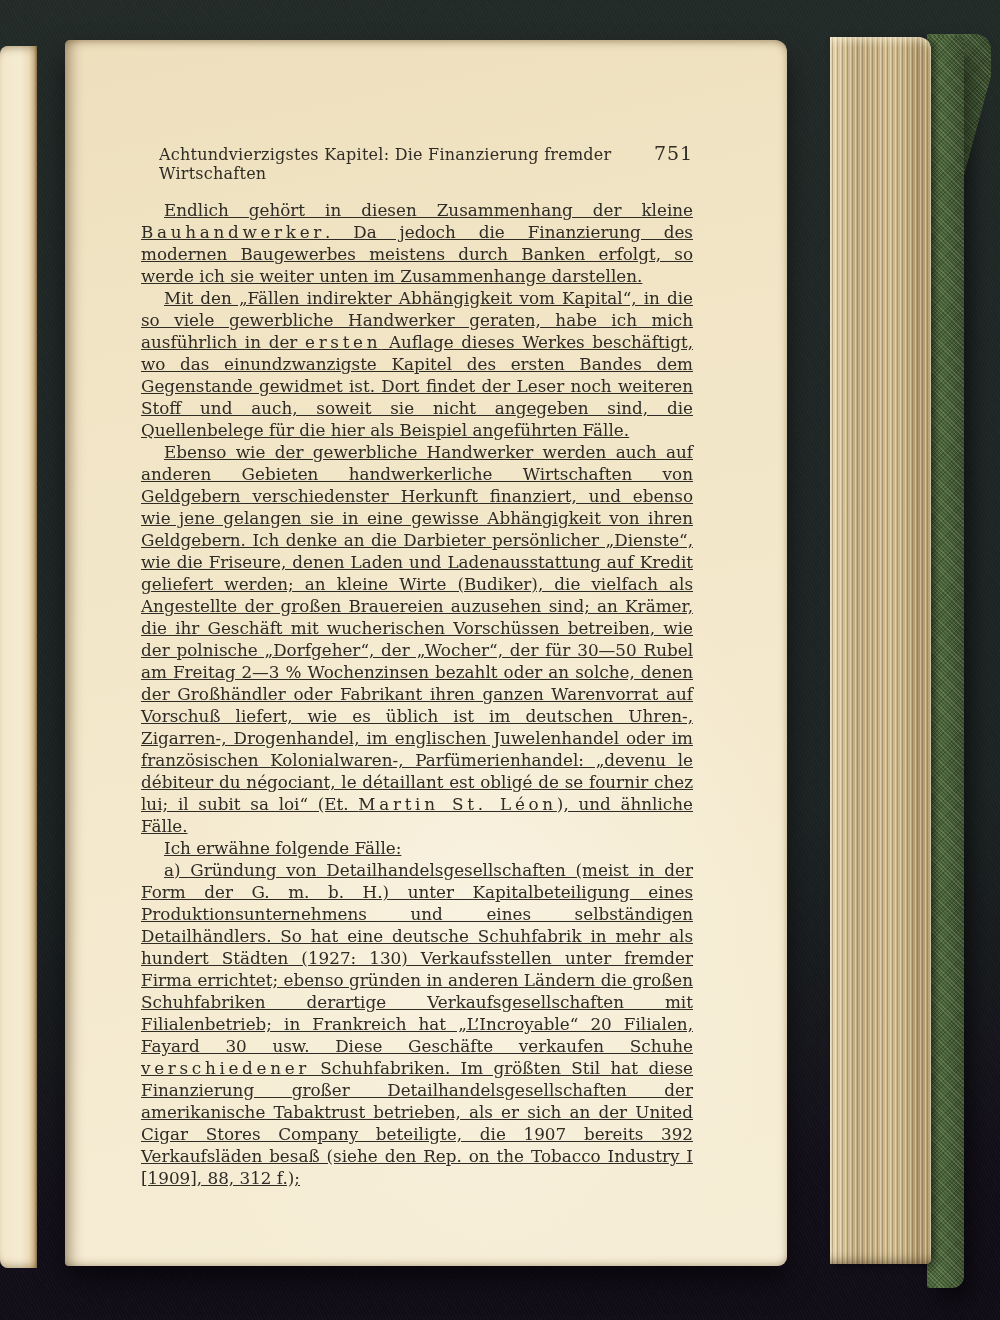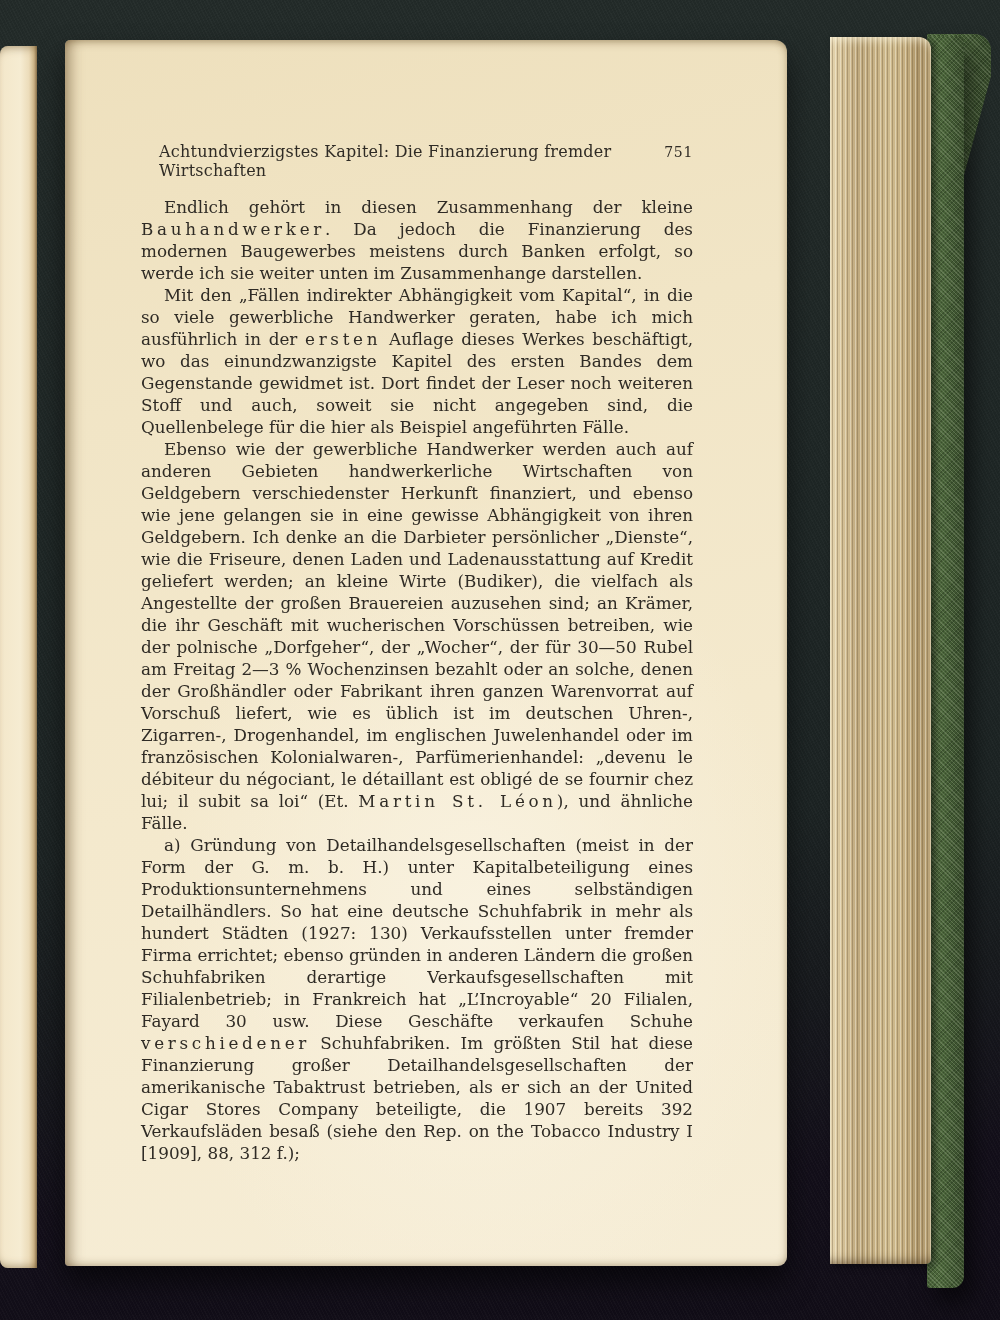--- a/index.html
+++ b/index.html
@@ -72,23 +72,23 @@
   
   .content{
     position:absolute;left:76px;top:102px;width:552px;
     color:#2f2b25;
   }
   .header{
     display:flex;justify-content:space-between;align-items:baseline;
     font-size:16px;letter-spacing:.015em;
     padding-left:18px;margin-bottom:16px;
   }
-  .header .pagenum{font-size:14px;letter-spacing:.05em;}
+  .header .pagenum{font-size:19px;letter-spacing:.05em;}
   .body-text{font-size:16.8px;line-height:22px;text-align:justify;hyphens:auto;}
-  .body-text p{margin:0;text-indent:23px;}
+  .body-text p{margin:0;text-indent:23px;text-decoration:underline;}
   .sp{letter-spacing:.22em;}
 </style>
 </head>
 <body>
 
 <div class="scene">
   <div class="book">
     <div class="cover-corner"></div>
     <div class="cover"></div>
     <div class="fore-edge"></div>
@@ -96,18 +96,19 @@
     <div class="page">
       <div class="content">
         <div class="header">
           <span class="chapter">Achtundvierzigstes Kapitel: Die Finanzierung fremder Wirtschaften</span>
           <span class="pagenum">751</span>
         </div>
         <div class="body-text" id="body-text">
             <p><span>Endlich gehört in diesen Zusammenhang der kleine </span><span class="sp">Bauhandwerker</span><span>. Da jedoch die Finanzierung des modernen Baugewerbes meistens durch Banken erfolgt, so werde ich sie weiter unten im Zusammenhange darstellen.</span></p>
             <p><span>Mit den „Fällen indirekter Abhängigkeit vom Kapital“, in die so viele gewerbliche Handwerker geraten, habe ich mich ausführlich in der </span><span class="sp">ersten</span><span> Auflage dieses Werkes beschäftigt, wo das einundzwanzigste Kapitel des ersten Bandes dem Gegenstande gewidmet ist. Dort findet der Leser noch weiteren Stoff und auch, soweit sie nicht angegeben sind, die Quellenbelege für die hier als Beispiel angeführten Fälle.</span></p>
             <p><span>Ebenso wie der gewerbliche Handwerker werden auch auf anderen Gebieten handwerkerliche Wirtschaften von Geldgebern verschiedenster Herkunft finanziert, und ebenso wie jene gelangen sie in eine gewisse Abhängigkeit von ihren Geldgebern. Ich denke an die Darbieter persönlicher „Dienste“, wie die Friseure, denen Laden und Ladenausstattung auf Kredit geliefert werden; an kleine Wirte (Budiker), die vielfach als Angestellte der großen Brauereien auzusehen sind; an Krämer, die ihr Geschäft mit wucherischen Vorschüssen betreiben, wie der polnische „Dorfgeher“, der „Wocher“, der für 30—50 Rubel am Freitag 2—3 % Wochenzinsen bezahlt oder an solche, denen der Großhändler oder Fabrikant ihren ganzen Warenvorrat auf Vorschuß liefert, wie es üblich ist im deutschen Uhren-, Zigarren-, Drogenhandel, im englischen Juwelenhandel oder im französischen Kolonialwaren-, Parfümerienhandel: „devenu le débiteur du négociant, le détaillant est obligé de se fournir chez lui; il subit sa loi“ (Et. </span><span class="sp">Martin St. Léon</span><span>), und ähnliche Fälle.</span></p>
+            <p><span>Ich erwähne folgende Fälle:</span></p>
             <p><span>a) Gründung von Detailhandelsgesellschaften (meist in der Form der G. m. b. H.) unter Kapitalbeteiligung eines Produktionsunternehmens und eines selbständigen Detailhändlers. So hat eine deutsche Schuhfabrik in mehr als hundert Städten (1927: 130) Verkaufsstellen unter fremder Firma errichtet; ebenso gründen in anderen Ländern die großen Schuhfabriken derartige Verkaufsgesellschaften mit Filialenbetrieb; in Frankreich hat „L’Incroyable“ 20 Filialen, Fayard 30 usw. Diese Geschäfte verkaufen Schuhe </span><span class="sp">verschiedener</span><span> Schuhfabriken. Im größten Stil hat diese Finanzierung großer Detailhandelsgesellschaften der amerikanische Tabaktrust betrieben, als er sich an der United Cigar Stores Company beteiligte, die 1907 bereits 392 Verkaufsläden besaß (siehe den Rep. on the Tobacco Industry I [1909], 88, 312 f.);</span></p>
           </div>
       </div>
     </div>
   </div>
 </div>
 
 </body></html>

